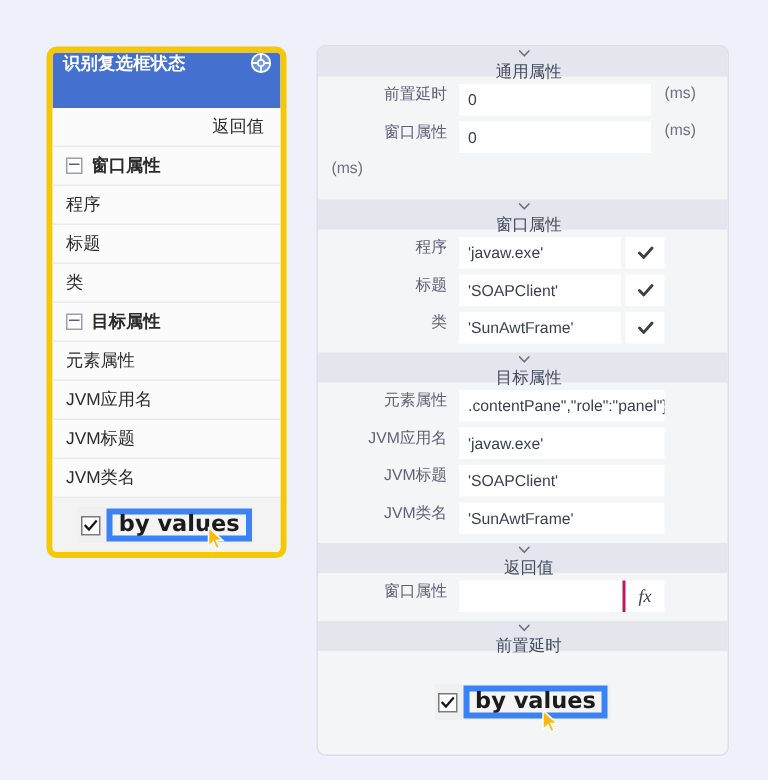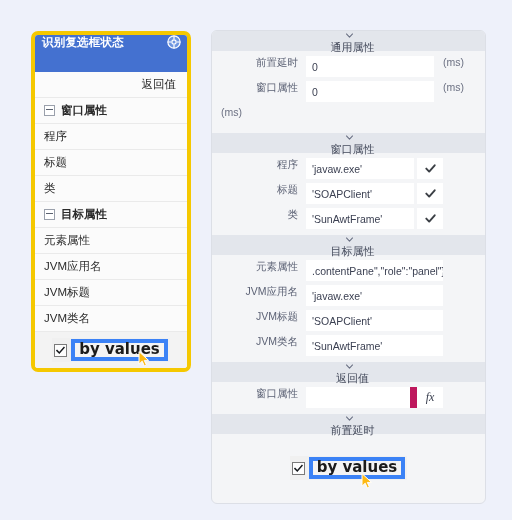--- a/index.html
+++ b/index.html
@@ -209,21 +209,21 @@
     margin-left: 3px;
     display: flex;
     align-items: center;
     justify-content: center;
     flex: 0 0 auto;
   }
   .fxbtn {
     width: 26px;
     height: 21px;
     background: #ffffff;
-    border-left: 7px solid #be185d;
+    border-left: 2px solid #be185d;
     display: flex;
     align-items: center;
     justify-content: center;
     flex: 0 0 auto;
     font-family: "Liberation Serif", serif;
     font-style: italic;
     font-size: 12px;
     color: #3b4050;
   }
   .img-preview {

